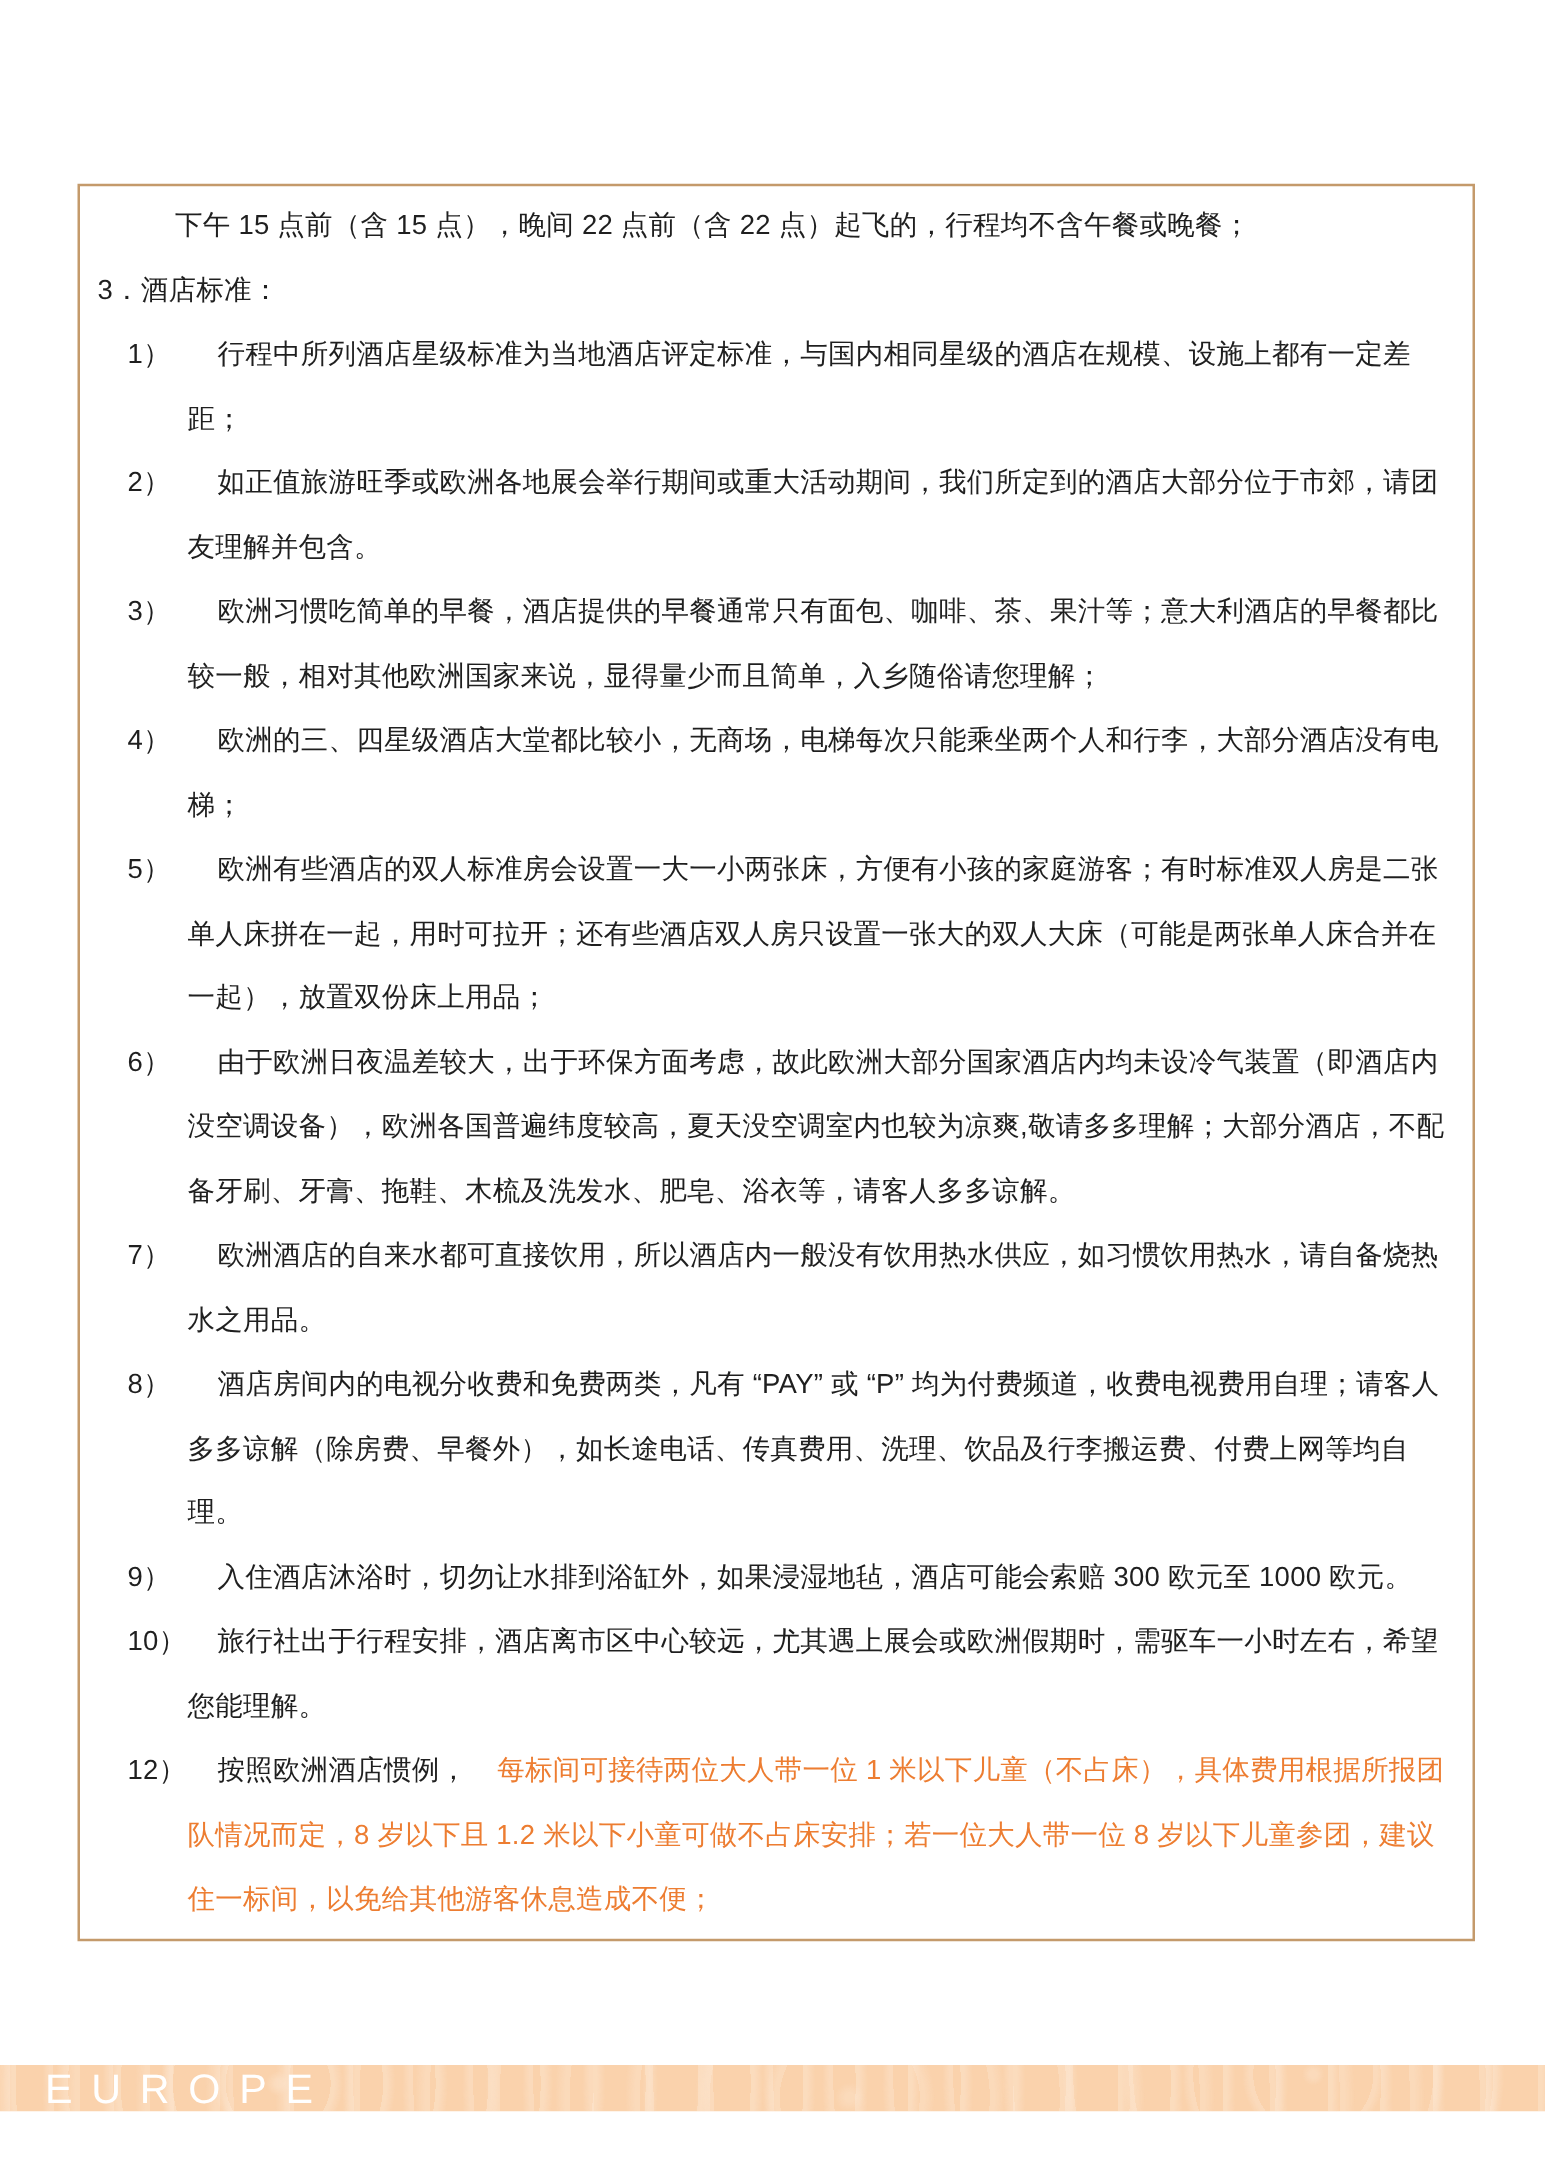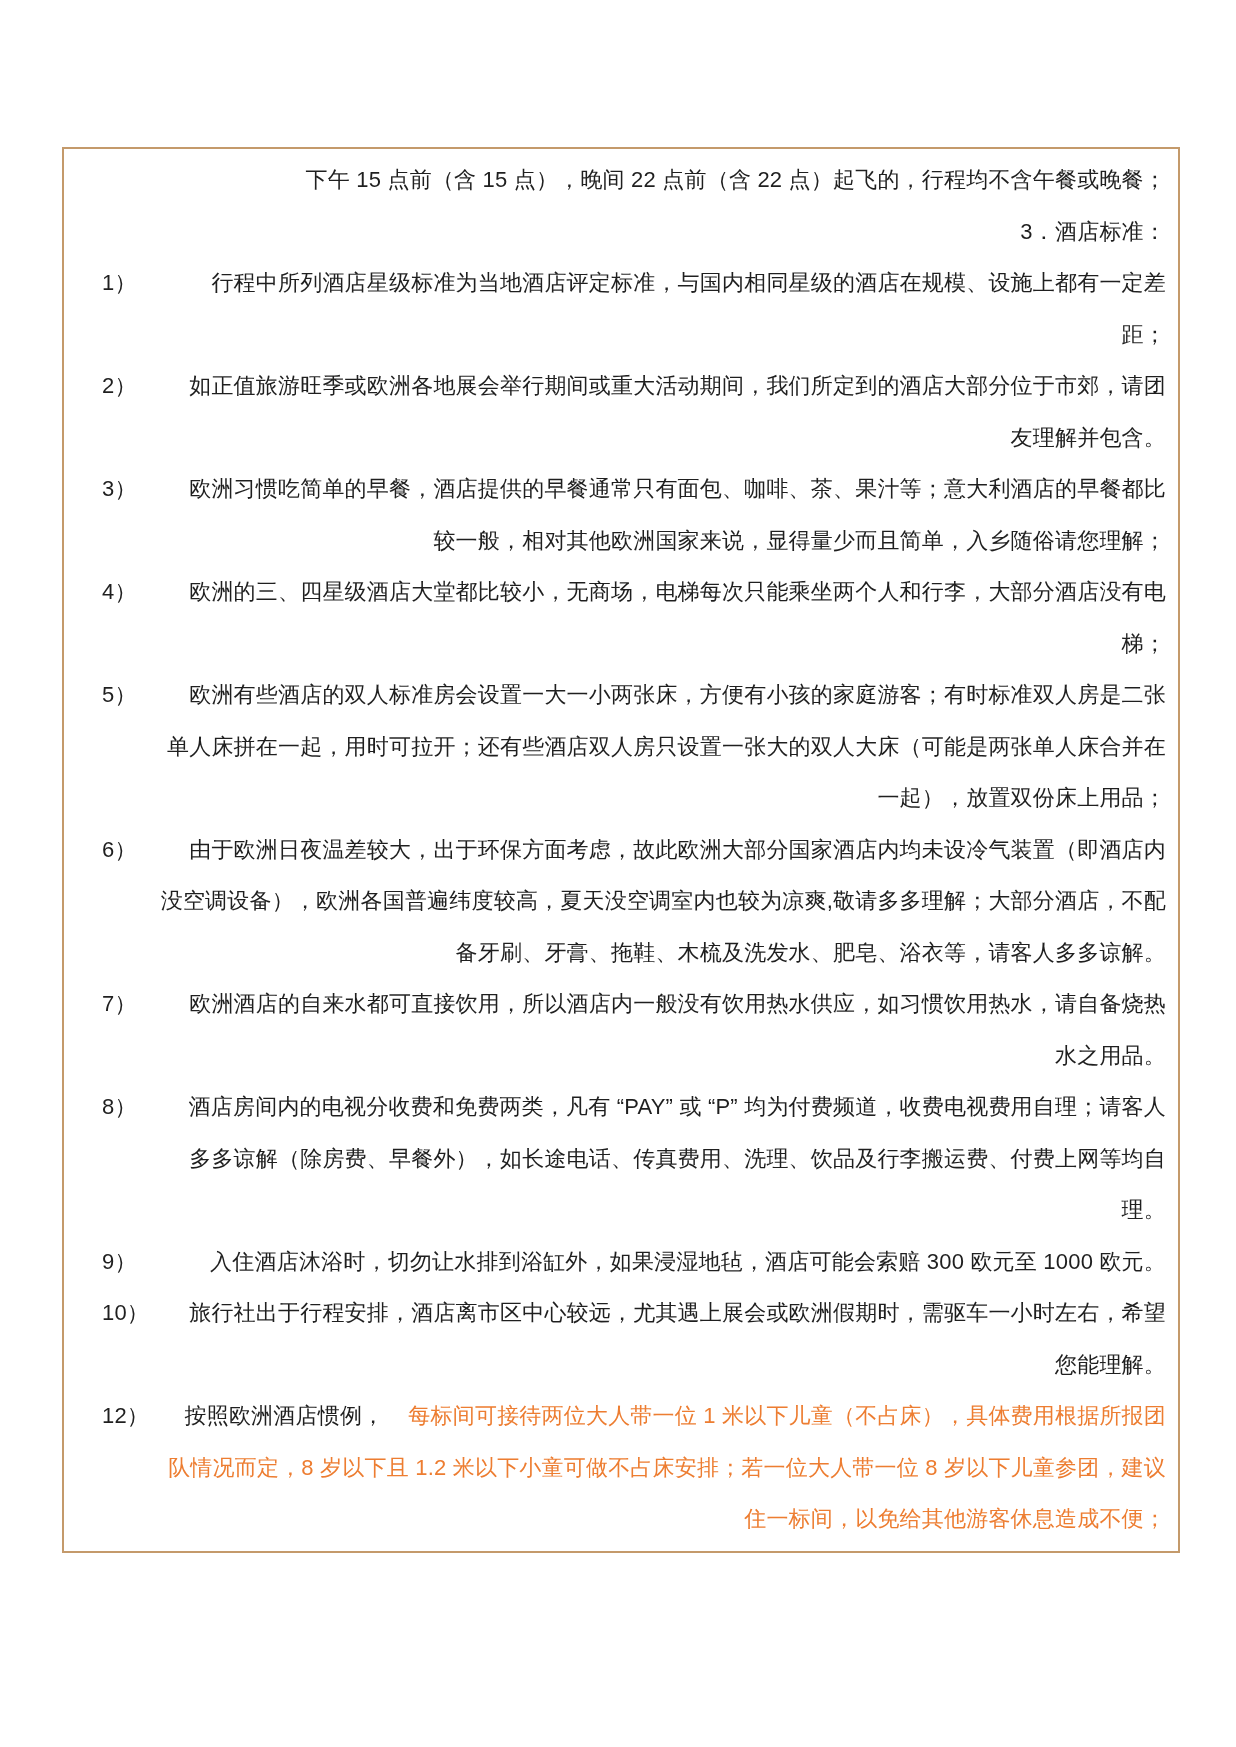--- a/index.html
+++ b/index.html
@@ -16,21 +16,20 @@
     position: relative;
     background: #ffffff;
     font-family: "Liberation Sans", "DejaVu Sans", sans-serif;
     color: var(--text-color);
   }
   .page {
     position: relative;
     width: 1236px;
     height: 1747px;
     overflow: hidden;
-    text-align: right;
   }
   .notice-box {
     position: absolute;
     left: 62px;
     top: 147px;
     width: 1118px;
     height: 1406px;
     border: 2px solid var(--border-color);
     padding: 5px 12px 0 14px;
     overflow: hidden;
@@ -113,14 +112,17 @@
         <div class="list-item"><span class="item-num">5）</span><span class="item-text"><span class="seg">欧洲有些酒店的双人标准房会设置一大一小两张床，方便有小孩的家庭游客；有时标准双人房是二张单人床拼在一起，用时可拉开；还有些酒店双人房只设置一张大的双人大床（可能是两张单人床合并在一起），放置双份床上用品；</span></span></div>
         <div class="list-item"><span class="item-num">6）</span><span class="item-text"><span class="seg">由于欧洲日夜温差较大，出于环保方面考虑，故此欧洲大部分国家酒店内均未设冷气装置（即酒店内没空调设备），欧洲各国普遍纬度较高，夏天没空调室内也较为凉爽,敬请多多理解；大部分酒店，不配备牙刷、牙膏、拖鞋、木梳及洗发水、肥皂、浴衣等，请客人多多谅解。</span></span></div>
         <div class="list-item"><span class="item-num">7）</span><span class="item-text"><span class="seg">欧洲酒店的自来水都可直接饮用，所以酒店内一般没有饮用热水供应，如习惯饮用热水，请自备烧热水之用品。</span></span></div>
         <div class="list-item"><span class="item-num">8）</span><span class="item-text"><span class="seg">酒店房间内的电视分收费和免费两类，凡有 “PAY” 或 “P” 均为付费频道，收费电视费用自理；请客人多多谅解（除房费、早餐外），如长途电话、传真费用、洗理、饮品及行李搬运费、付费上网等均自理。</span></span></div>
         <div class="list-item"><span class="item-num">9）</span><span class="item-text"><span class="seg">入住酒店沐浴时，切勿让水排到浴缸外，如果浸湿地毡，酒店可能会索赔 300 欧元至 1000 欧元。</span></span></div>
         <div class="list-item"><span class="item-num">10）</span><span class="item-text"><span class="seg">旅行社出于行程安排，酒店离市区中心较远，尤其遇上展会或欧洲假期时，需驱车一小时左右，希望您能理解。</span></span></div>
         <div class="list-item"><span class="item-num">12）</span><span class="item-text"><span class="seg">按照欧洲酒店惯例，</span><span class="seg highlight">每标间可接待两位大人带一位 1 米以下儿童（不占床），具体费用根据所报团队情况而定，8 岁以下且 1.2 米以下小童可做不占床安排；若一位大人带一位 8 岁以下儿童参团，建议住一标间，以免给其他游客休息造成不便；</span></span></div>
       </div>
   </div>
 
+  <div class="footer-strip">
+    <span class="footer-brand">EUROPE</span>
+  </div>
 
 </div>
 
 </body></html>

